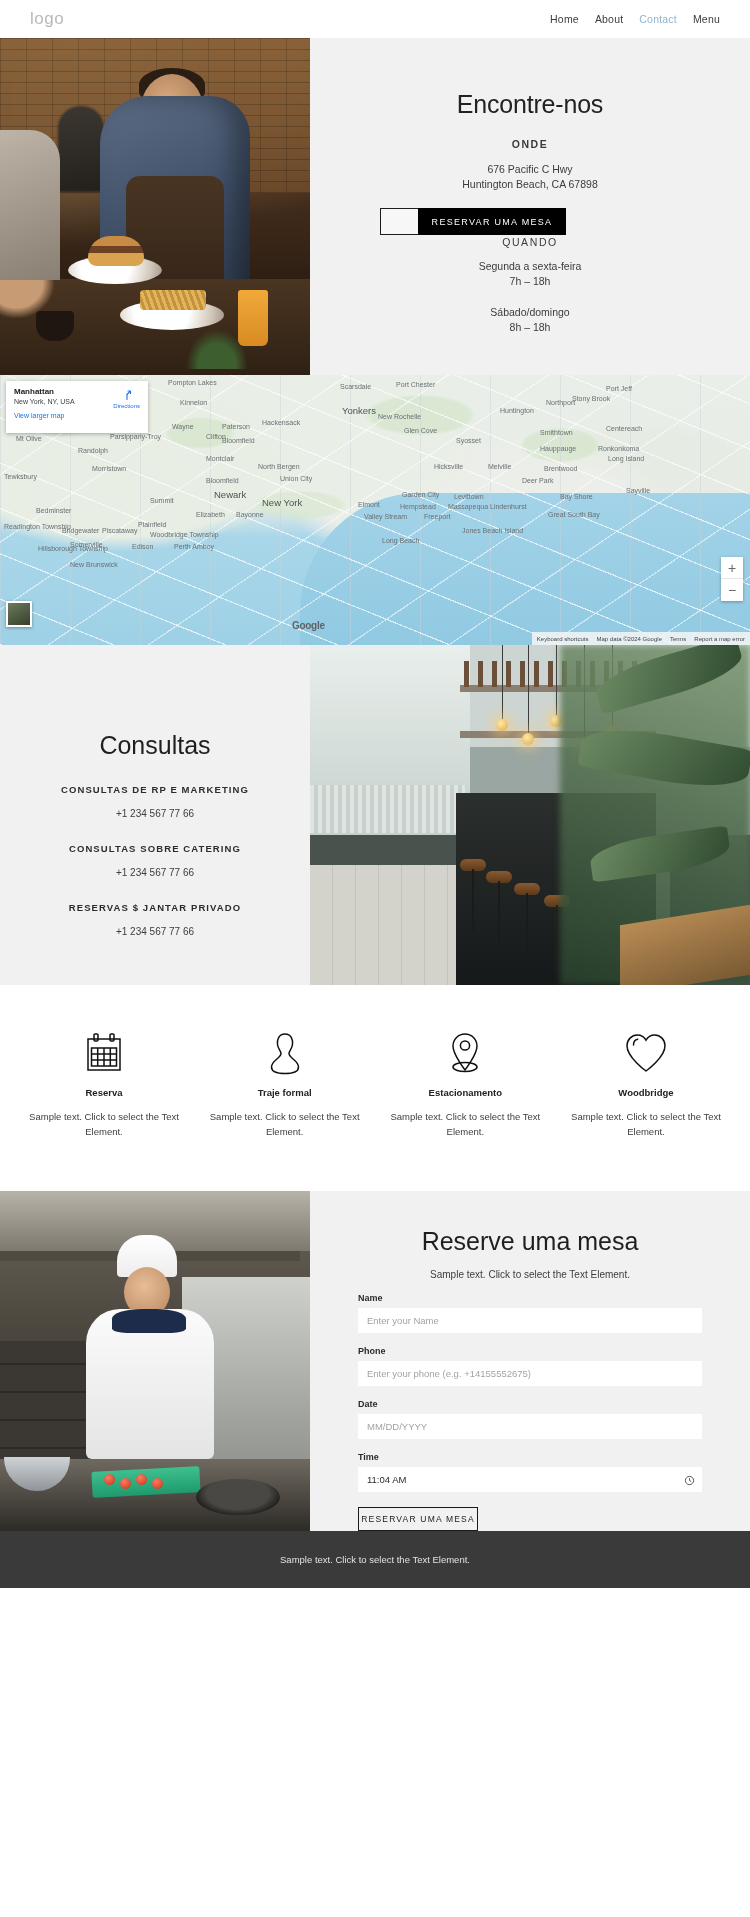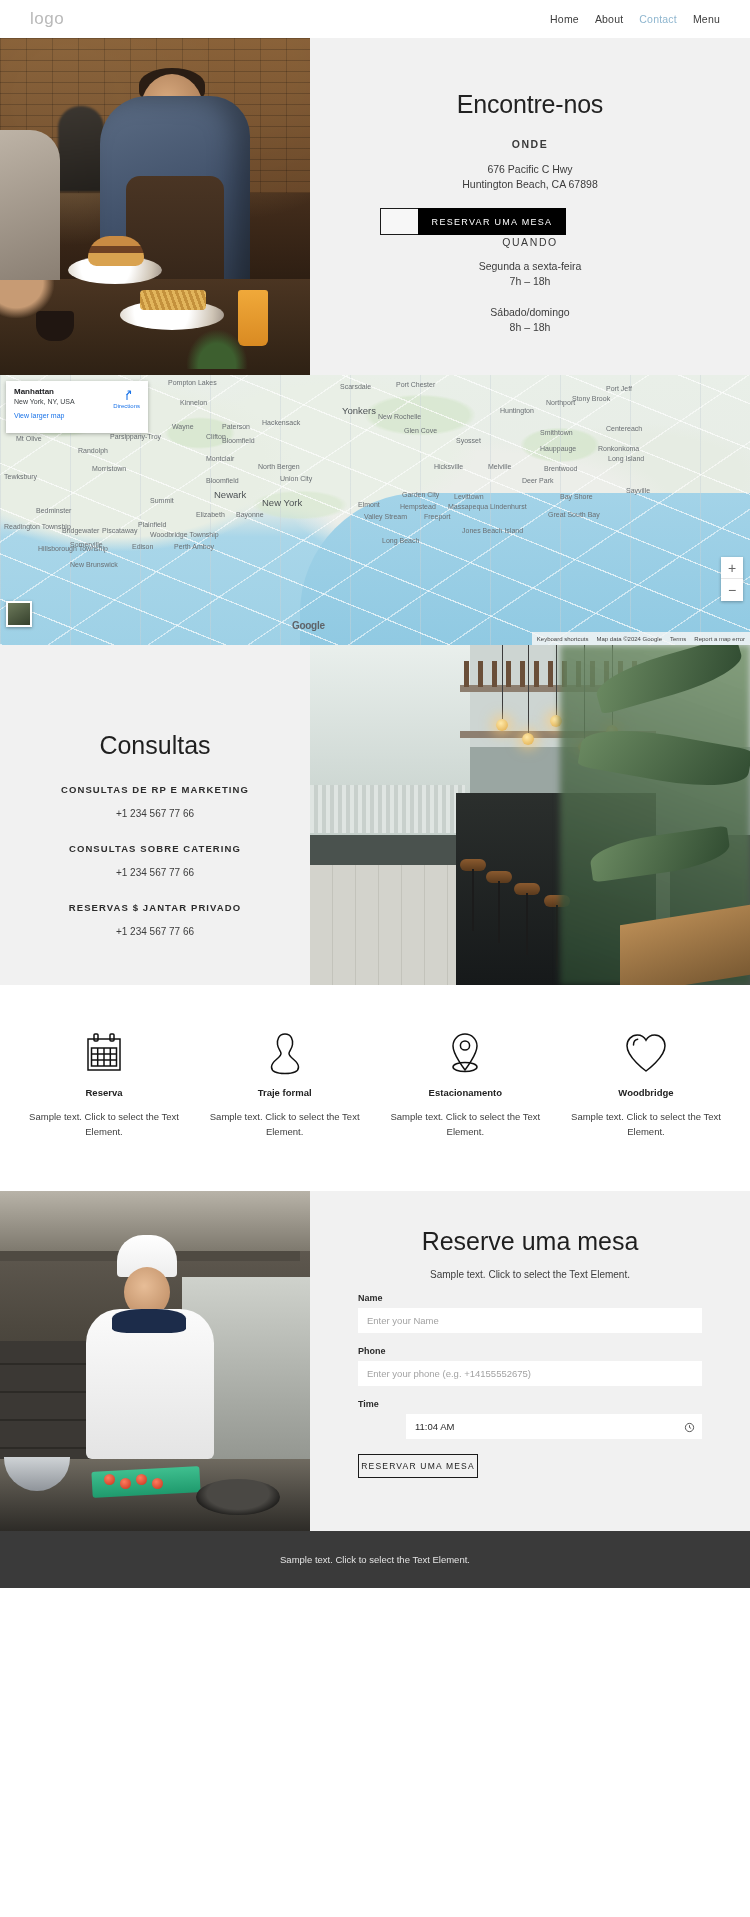--- a/index.html
+++ b/index.html
@@ -382,21 +382,21 @@
   }
   .reserve-title { font-size: 25px; font-weight: 400; color: #1f1f1f; text-align: center; }
   .reserve-sub { margin-top: 13px; font-size: 10px; color: #3d3d3d; text-align: center; }
   .field { margin-top: 13px; }
   .field-label { font-size: 9px; font-weight: 700; color: #2b2b2b; margin-bottom: 5px; }
   .field-input {
     width: 100%; height: 25px; background: #fff; border: none; outline: none;
     padding: 0 9px; font-size: 9.5px; color: #2b2b2b; font-family: "Liberation Sans", sans-serif;
   }
   .field-input::placeholder { color: #a3a3a3; }
-  .field-time { position: relative; margin-left: 48px; }
+  .field-time { position: relative; }
   .field-time .clock-icon {
     position: absolute; right: 7px; top: 5px; color: #4a4a4a; pointer-events: none;
   }
   .btn-reserve-form {
     margin-top: 15px; width: 120px; height: 24px; border: 1.6px solid #1b1b1b;
     background: transparent; font-size: 8.5px; letter-spacing: 1.2px; color: #1b1b1b;
     display: flex; align-items: center; justify-content: center; cursor: pointer;
     font-family: "Liberation Sans", sans-serif;
   }
 
@@ -704,20 +704,24 @@
       <div class="field">
         <div class="field-label">Name</div>
         <input class="field-input" type="text" placeholder="Enter your Name" style="">
       </div>
 
       <div class="field">
         <div class="field-label">Phone</div>
         <input class="field-input" type="text" placeholder="Enter your phone (e.g. +14155552675)" style="">
       </div>
 
+      <div class="field">
+        <div class="field-label">Date</div>
+        <input class="field-input" type="text" placeholder="MM/DD/YYYY" style="">
+      </div>
 
       <div class="field">
         <div class="field-label">Time</div>
         <div class="field-time">
           <input class="field-input" type="text" value="11:04 AM" style="">
           <span class="clock-icon">
             <svg width="11" height="11" viewBox="0 0 24 24" fill="none" stroke="#4a4a4a" stroke-width="2">
               <circle cx="12" cy="12" r="9"></circle>
               <path d="M12 7 v5 l3.5 2"></path>
             </svg>

